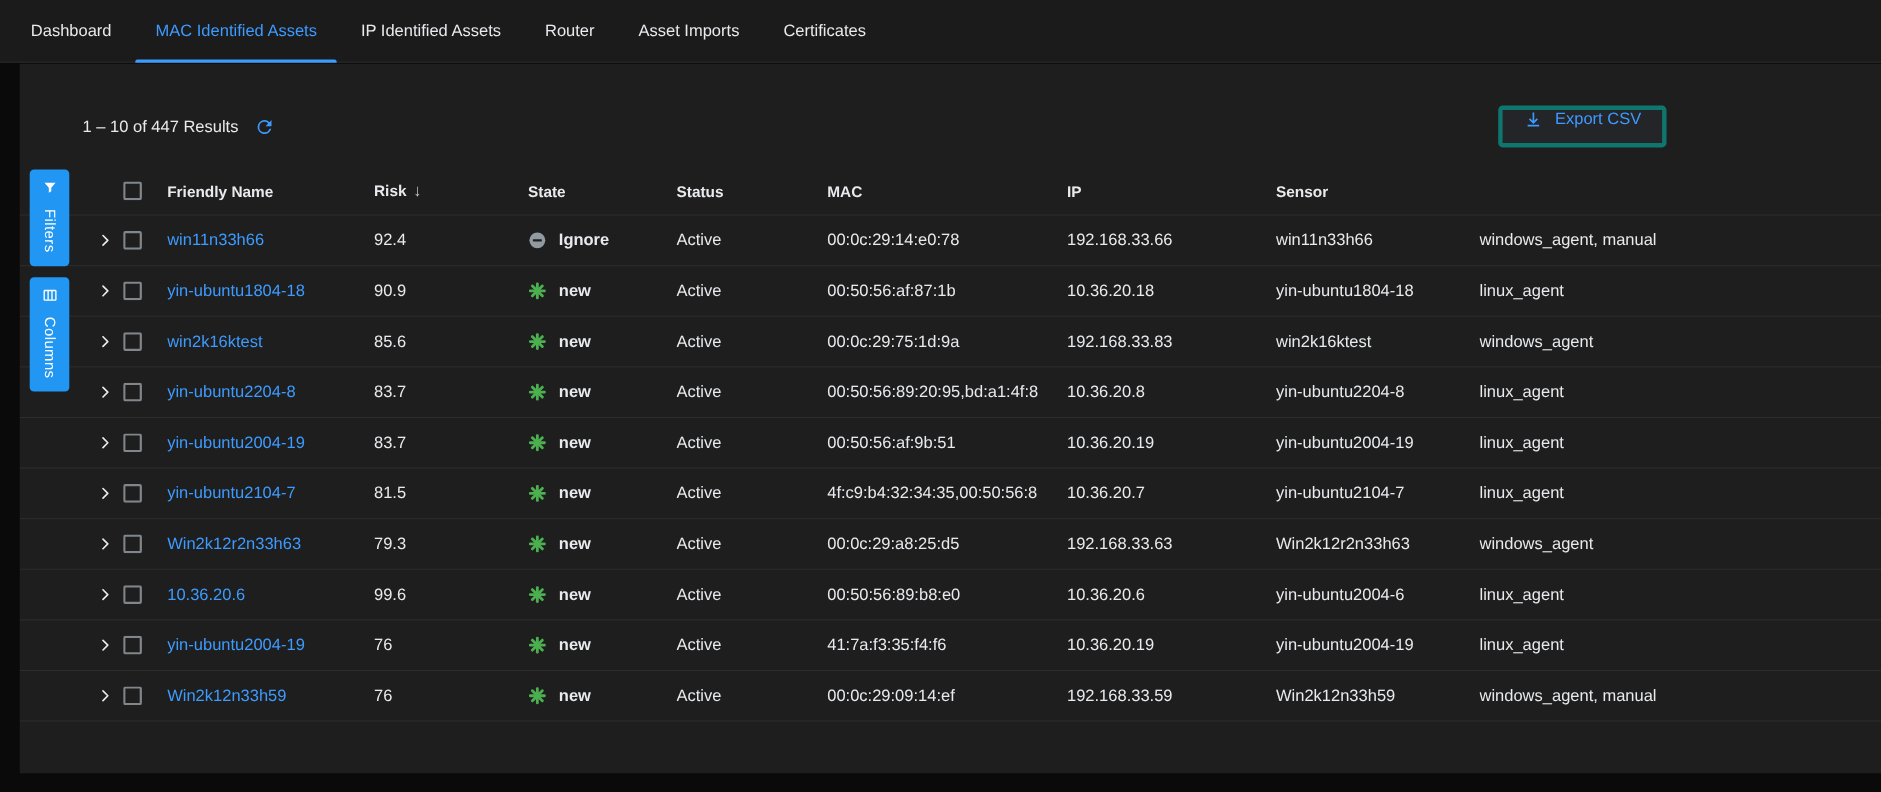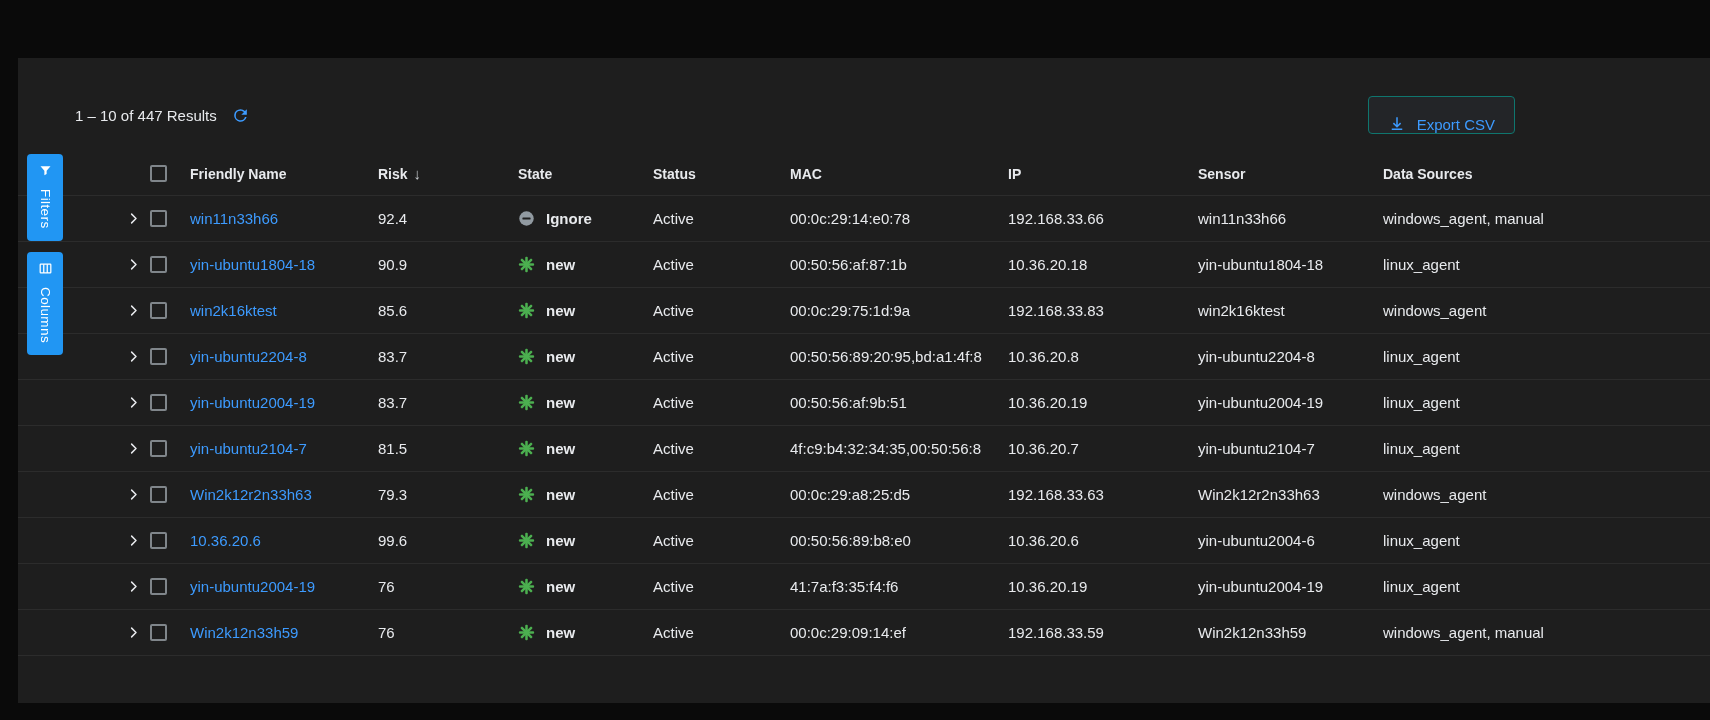--- a/index.html
+++ b/index.html
@@ -20,27 +20,27 @@
   .toolbar{display:flex;align-items:center;margin:38px 0 0 57px;height:38px}
   .results{display:flex;align-items:center;gap:14px;font-size:15px}
   .refresh-btn{display:flex;cursor:pointer}
   .refresh-btn path{fill:var(--accent)}
   .search-box{position:relative;margin-left:39px;width:253px;height:34px;border:1px solid #606368;border-radius:4px;display:flex;align-items:center;background:#1e1e1e}
   .search-box input{flex:1;background:transparent;border:none;outline:none;color:#e8eaed;font:15px "Liberation Sans",sans-serif;padding:0 34px 0 12px;height:100%}
   .search-box input::placeholder{color:#9aa0a6}
   .search-icon{position:absolute;right:9px;top:7px;display:flex;cursor:pointer}
   .search-icon circle,.search-icon line{stroke:#e8eaed}
   .toolbar-buttons{margin-left:auto;margin-right:195px;display:flex;gap:30px}
-  .btn{display:flex;align-items:flex-end;gap:11px;height:38px;padding:0 19px;background:#232528;border:1px solid #0f766e;border-radius:4px;color:var(--accent);font-size:15px;cursor:pointer;white-space:nowrap}
+  .btn{display:flex;align-items:flex-start;gap:11px;height:38px;padding:0 19px;background:#232528;border:4px solid #0f766e;border-radius:4px;color:var(--accent);font-size:15px;cursor:pointer;white-space:nowrap}
   .btn path{fill:var(--accent)}
   .btn svg,.refresh-btn svg{display:block}
 
   
   .table{margin-top:18px}
-  .tr{display:flex;align-items:center;height:46px;border-bottom:1px solid #2c2c2c;padding-left:108px;font-size:15px}
+  .tr{display:flex;align-items:center;height:46px;border-bottom:1px solid #2c2c2c;padding-left:70px;font-size:15px}
   .thead{height:44px;font-weight:700;font-size:14px}
   .cell{flex-shrink:0;overflow:hidden;white-space:nowrap;padding-right:14px}
   .c-chevron{width:24px;display:flex;align-items:center;padding-right:0;cursor:pointer}
   .c-check{width:40px;display:flex;align-items:center;padding-right:0}
   .checkbox{display:inline-block;width:17px;height:17px;border:2px solid #80868b;border-radius:2px;cursor:pointer;background:transparent}
   .c-name{width:188px}
   .c-risk{width:140px}
   .c-state{width:135px;display:flex;align-items:center;gap:11px}
   .c-status{width:137px}
   .c-mac{width:218px}
@@ -59,20 +59,40 @@
   .side-btn{position:absolute;left:27px;width:36px;background:var(--side-button);border-radius:4px;color:#fff;display:flex;flex-direction:column;align-items:center;padding:9px 0 12px;gap:7px;cursor:pointer;z-index:5}
   .side-btn .vlabel{writing-mode:vertical-rl;font-size:13.5px;letter-spacing:.4px}
   #filters-btn{top:154px}
   #columns-btn{top:252px}
 </style>
 </head>
 <body>
 
 <div class="app">
 
+  <nav class="topnav" id="tabs">
+      <div class="tab">
+    <span>Dashboard</span>
+  </div>
+      <div class="tab active">
+    <span>MAC Identified Assets</span>
+  </div>
+      <div class="tab">
+    <span>IP Identified Assets</span>
+  </div>
+      <div class="tab">
+    <span>Router</span>
+  </div>
+      <div class="tab">
+    <span>Asset Imports</span>
+  </div>
+      <div class="tab">
+    <span>Certificates</span>
+  </div>
+    </nav>
 
   <div class="content">
 
     <div class="toolbar">
       <div class="results">
         <span>1 – 10 of 447 Results</span>
         <span class="refresh-btn">
           <svg viewBox="0 0 24 24" width="19" height="19">
               <path d="M17.65 6.35A7.96 7.96 0 0 0 12 4a8 8 0 1 0 7.73 10h-2.08A6 6 0 1 1 12 6c1.66 0 3.14.69 4.22 1.78L13 11h7V4l-2.35 2.35z"></path>
             </svg>
@@ -98,21 +118,20 @@
         <span class="cell c-check">
           <span class="checkbox"></span>
         </span>
       <span class="cell c-name">Friendly Name</span>
           <span class="cell c-risk">Risk<span class="sort-arrow">↓</span></span>
           <span class="cell c-state">State</span>
           <span class="cell c-status">Status</span>
           <span class="cell c-mac">MAC</span>
           <span class="cell c-ip">IP</span>
           <span class="cell c-sensor">Sensor</span>
-          <span class="cell c-data">Data Sources</span>
         </div>
       <div id="table-body">
           <div class="tr">
     <span class="cell c-chevron">
       <svg class="chev" viewBox="0 0 24 24" width="15" height="15" fill="none" stroke-width="2.4" stroke-linecap="round" stroke-linejoin="round">
                 <path d="M9 5l7 7-7 7"></path>
               </svg>
     </span>
     <span class="cell c-check">
       <span class="checkbox"></span>

